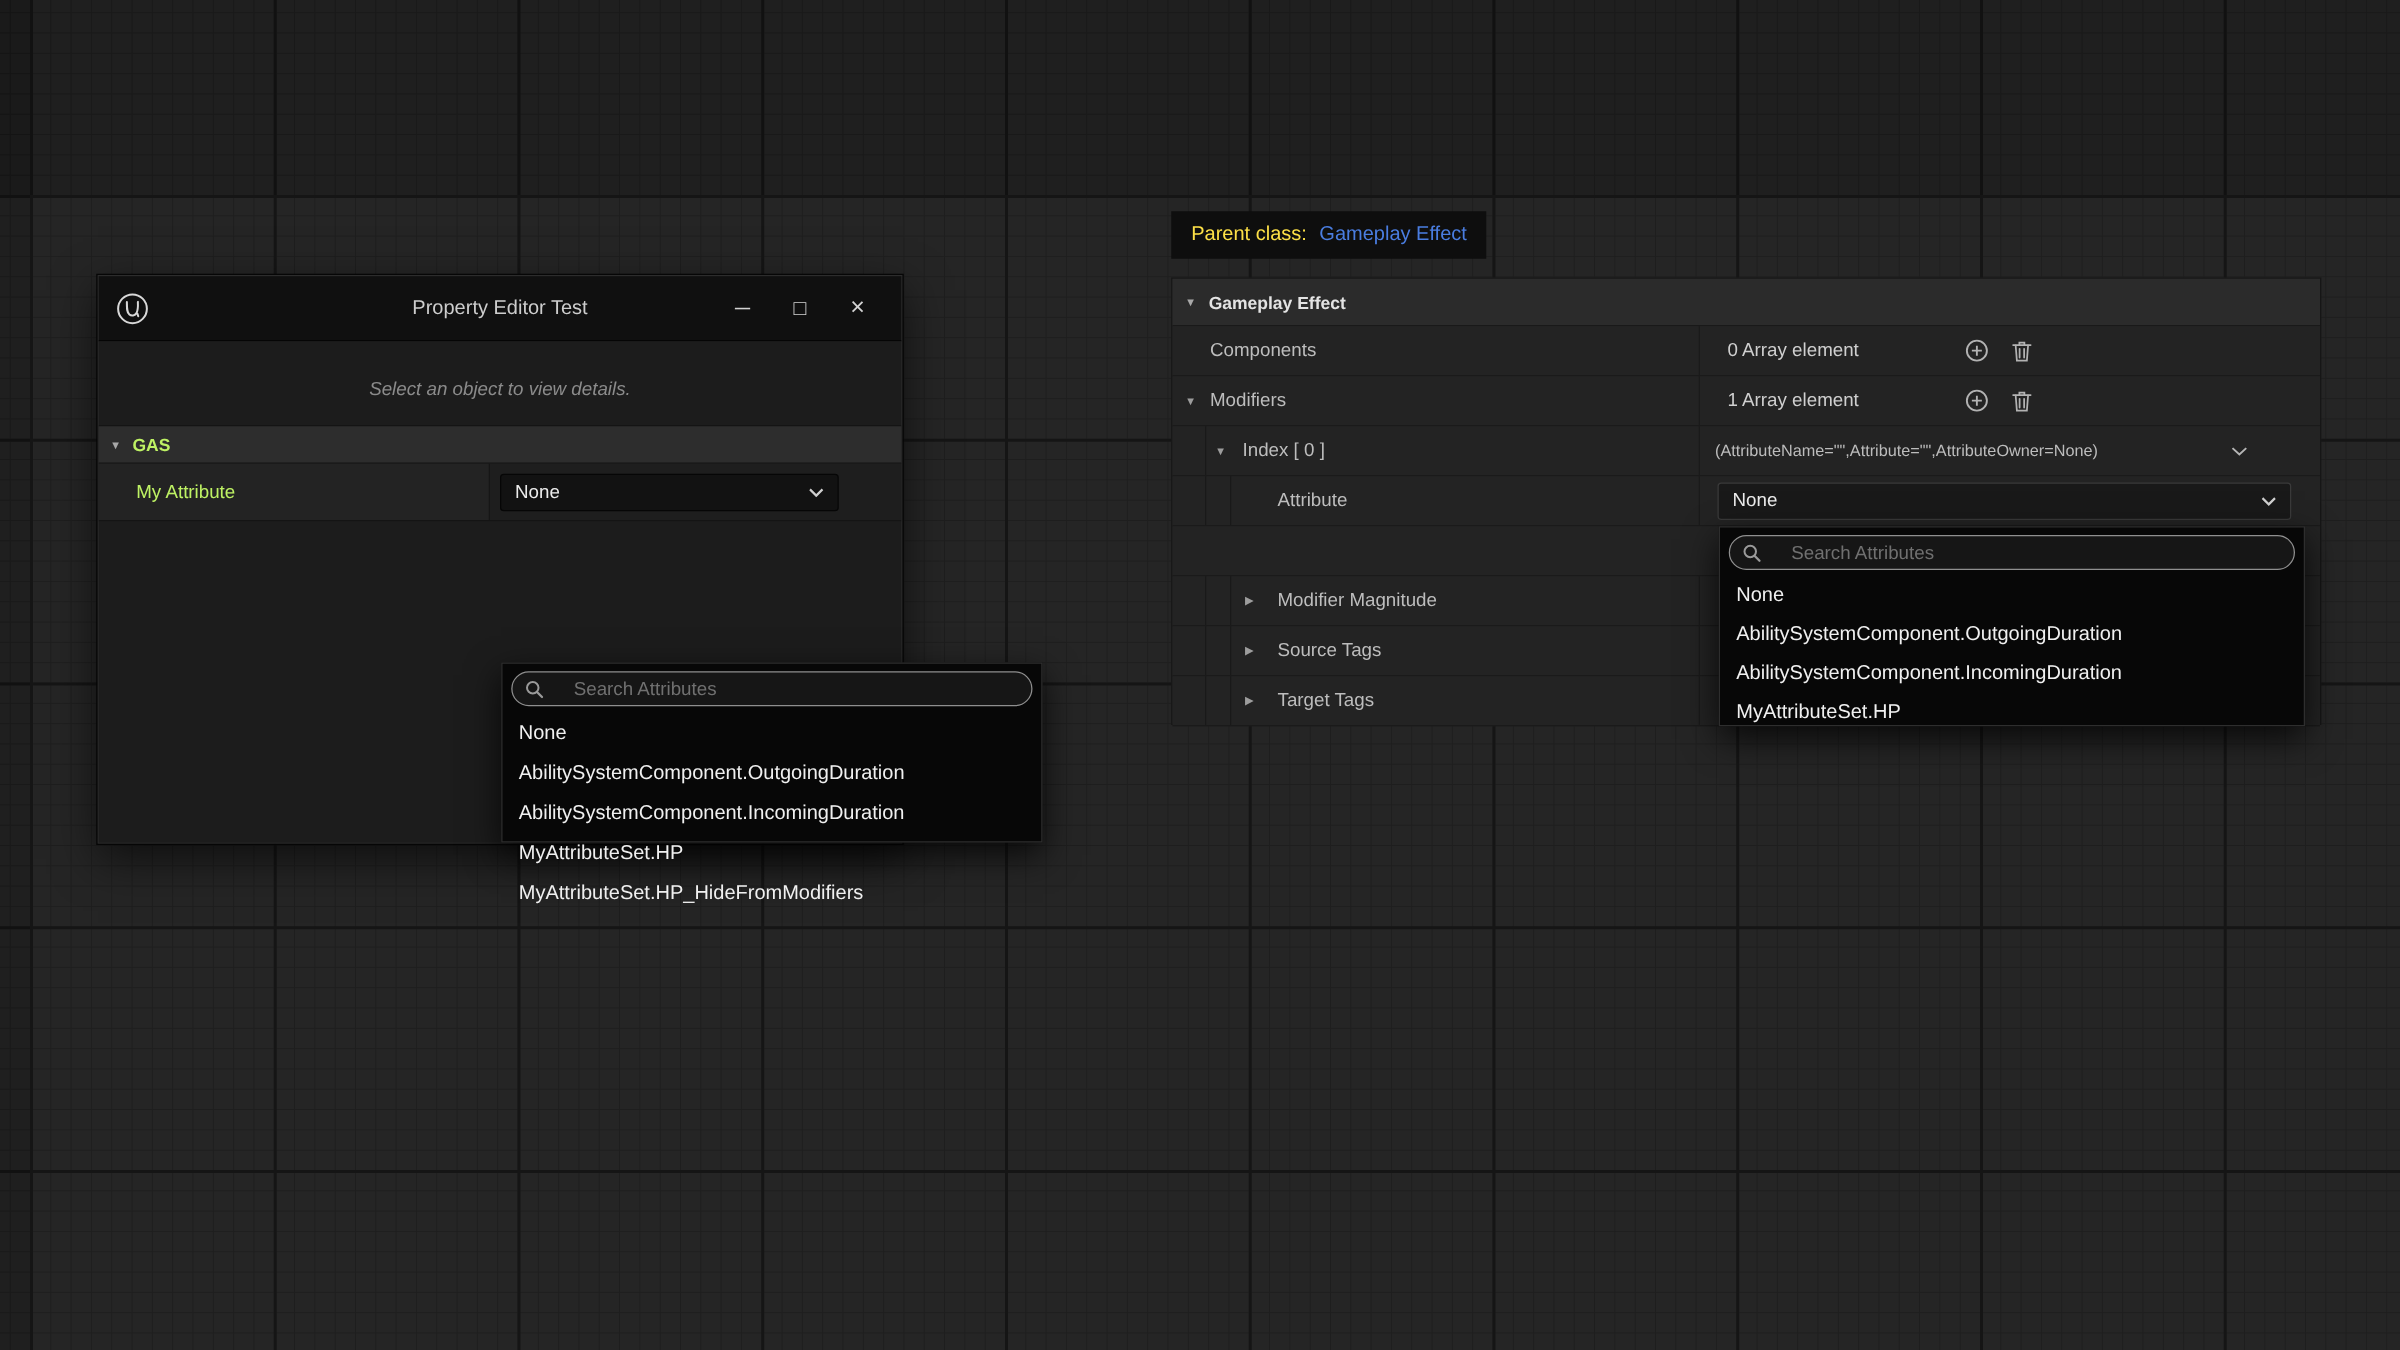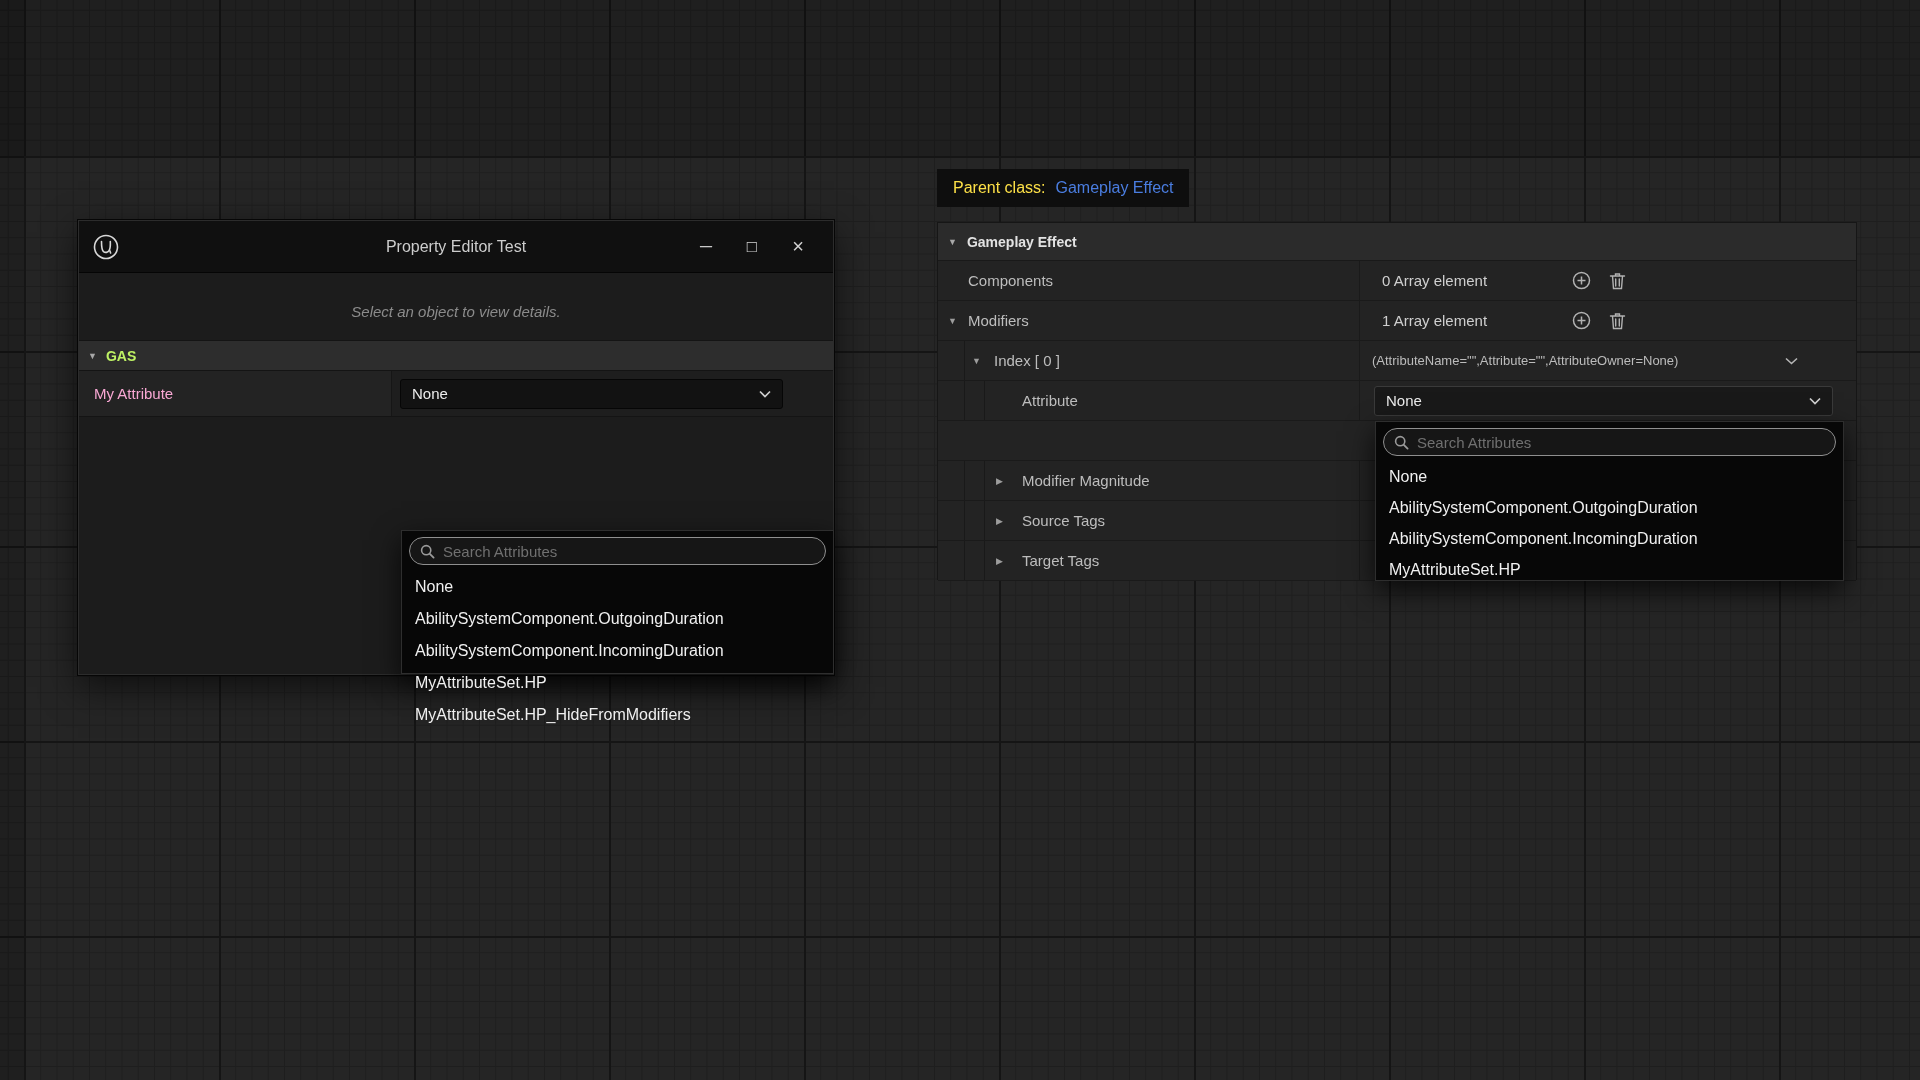--- a/index.html
+++ b/index.html
@@ -18,21 +18,21 @@
       linear-gradient(#1e1e1e 1px, transparent 1px),
       linear-gradient(90deg,#1e1e1e 1px, transparent 1px);
     background-size:195px 195px,195px 195px,16.25px 16.25px,16.25px 16.25px;
     background-position:24px 156px,24px 156px,24px 156px,24px 156px;
   }
   .shade-top{ position:absolute; left:0; top:0; right:0; height:156px; background:rgba(0,0,0,.16); }
   .shade-left{ position:absolute; left:0; top:0; bottom:0; width:24px; background:rgba(0,0,0,.16); }
 
   
   .pe-window{
-    position:absolute; left:78px; top:220px; width:756px; height:455px;
+    position:absolute; left:78px; top:220px; width:644px; height:455px;
     background:#1c1c1c; border:1px solid #2c2c2c; outline:1px solid #060606;
     box-shadow:0 12px 34px rgba(0,0,0,.6); display:flex; flex-direction:column;
   }
   .pe-titlebar{
     height:52px; flex:0 0 52px; background:#101010; border-bottom:1px solid #050505;
     display:flex; align-items:center; padding:0 12px; position:relative;
   }
   .ue-logo{ width:30px; height:30px; display:flex; align-items:center; justify-content:center; }
   .pe-title{
     position:absolute; left:0; right:0; text-align:center;
@@ -61,37 +61,37 @@
   .cat-header{
     margin-top:20px; height:31px; background:#2d2d2d; border-top:1px solid #141414; border-bottom:1px solid #141414;
     display:flex; align-items:center; padding:0 9px; gap:9px; cursor:pointer;
   }
   .cat-header .tri{ font-size:9px; color:#a8a8a8; }
   .cat-header .cat-label{ font-weight:bold; font-size:14px; color:#bef264; }
 
   .prop-row{ height:46px; display:flex; border-bottom:1px solid #141414; }
   .prop-name{
     width:313px; background:#232323; border-right:1px solid #161616;
-    display:flex; align-items:center; padding-left:15px; color:#f9a8d4; font-size:15px;
+    display:flex; align-items:center; padding-left:30px; color:#bef264; font-size:15px;
   }
   .prop-value{ flex:1; background:#1e1e1e; display:flex; align-items:center; padding:0 50px 0 8px; }
   .combo{
     flex:1; height:30px; background:#121212; border:1px solid #060606; border-radius:3px;
     display:flex; align-items:center; padding:0 11px; color:#ececec; font-size:15px; cursor:pointer;
   }
   .combo .chev{ margin-left:auto; display:flex; }
 
   .dropdown{
     position:absolute; background:#070707; border:1px solid #2e2e2e;
     box-shadow:0 10px 26px rgba(0,0,0,.75); z-index:6;
   }
   .dd-left{ left:322px; top:257px; width:433px; bottom:0; }
   .dd-search{
     margin:6px 7px; height:28px; border-radius:14px; background:#161616; border:1px solid #8f8f8f;
-    display:flex; align-items:center; padding:0 10px; gap:8px;
+    display:flex; align-items:center; padding:0 10px; gap:24px;
   }
   .dd-search input{ flex:1; background:transparent; border:none; outline:none; color:#e5e5e5; font-size:15px; font-family:inherit; }
   .dd-search input::placeholder{ color:#707070; }
   .dd-item{ padding:4px 13px 5px 13px; font-size:16px; color:#f0f0f0; line-height:23px; cursor:pointer; }
 
   
   .parent-chip{
     position:absolute; left:937px; top:169px; height:38px; background:#0e0e0e;
     display:flex; align-items:center; padding:0 16px; gap:10px; font-size:16px;
   }

